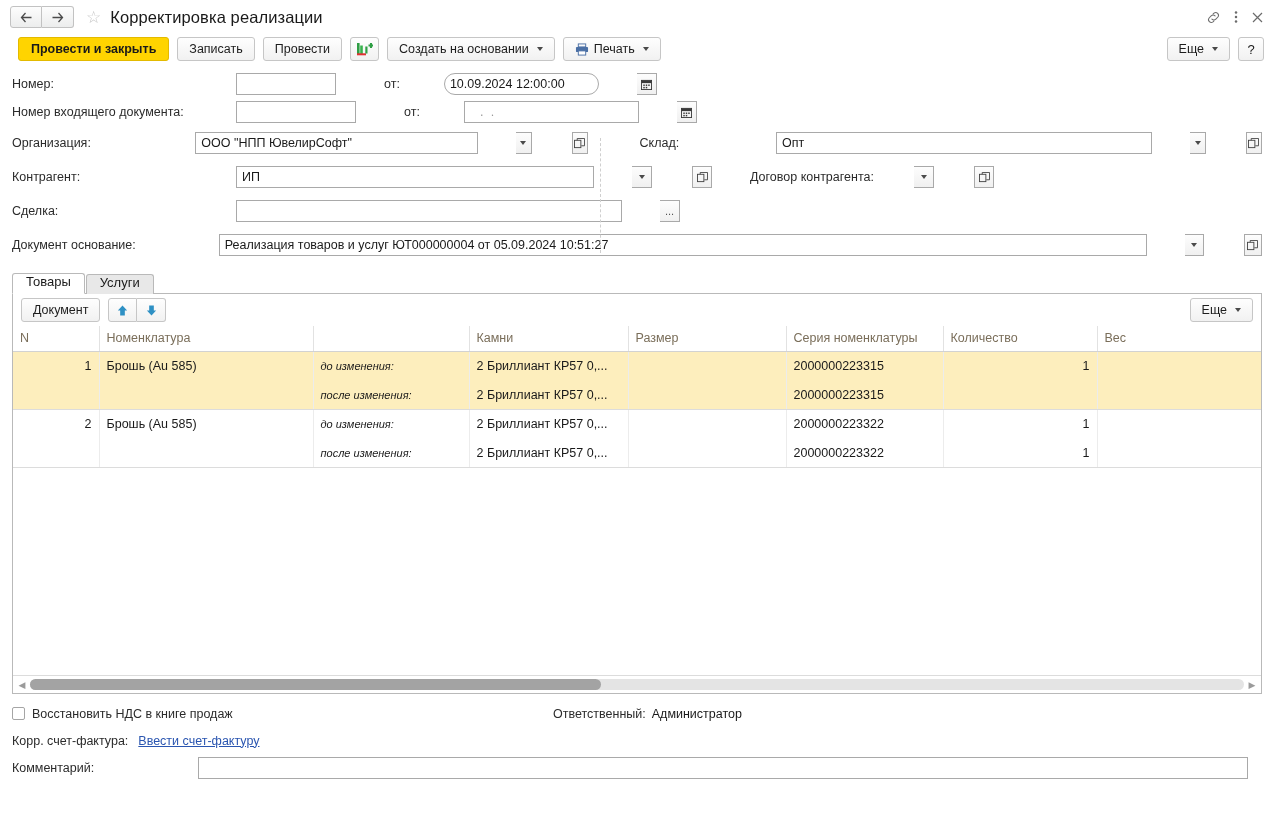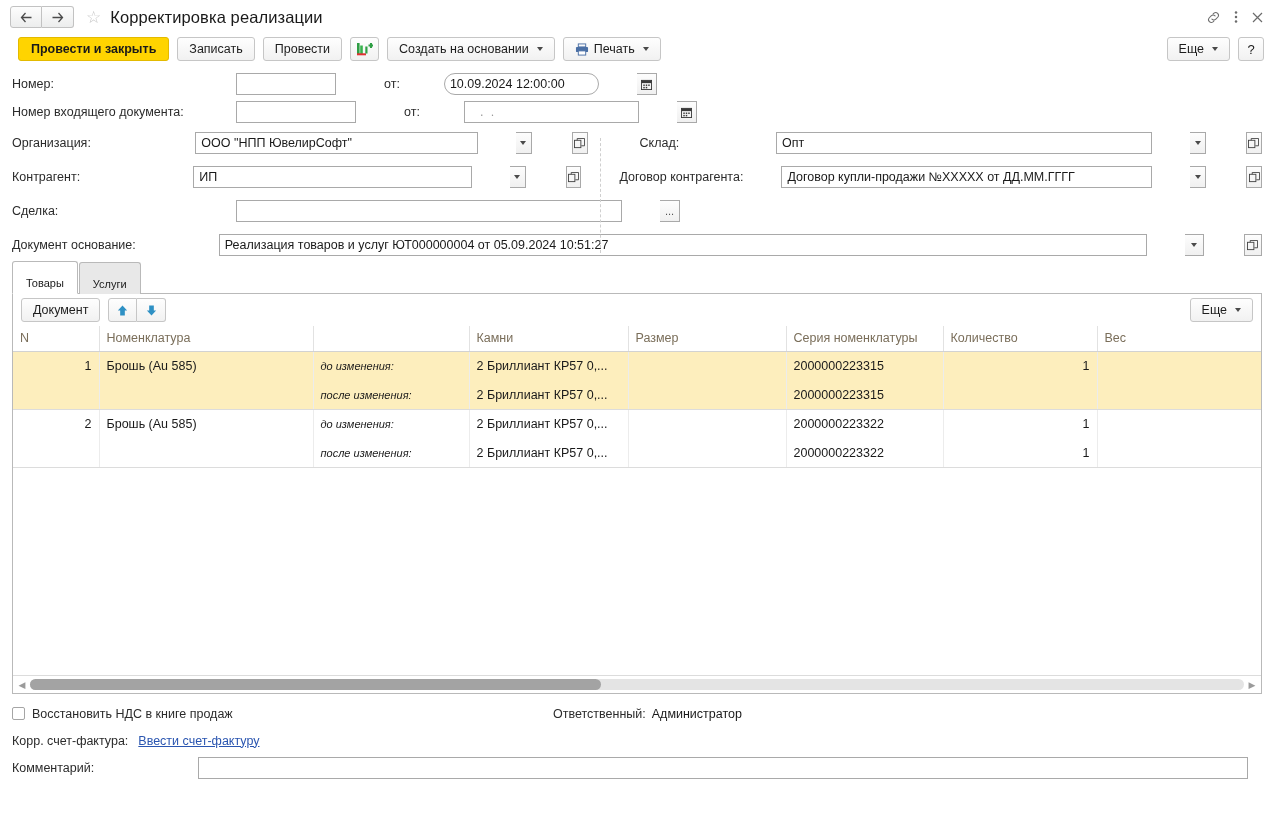--- a/index.html
+++ b/index.html
@@ -125,22 +125,22 @@
   }
 
   
   .tabstrip {
     margin: 8px 12px 0 12px;
     display: flex; align-items: flex-end;
     border-bottom: 1px solid #b9b9b9;
     height: 24px;
   }
   .tab {
-    padding: 15px 13px 4px 13px;
-    font-size: 11px;
+    padding: 0 13px 4px 13px;
+    font-size: 13px;
     border: 1px solid #b9b9b9;
     border-bottom: none;
     border-radius: 3px 3px 0 0;
     background: #e8e8e8;
     color: #1a1a1a;
     cursor: pointer;
     margin-right: 1px;
     position: relative; top: 1px;
   }
   .tab.active {
@@ -381,21 +381,20 @@
     <div class="fbtn">
         <span class="dd-caret"></span>
       </div>
     <div class="fbtn sep">
       <svg width="11" height="11" viewBox="0 0 12 12">
           <rect x="0.5" y="2.5" width="7" height="8" fill="none" stroke="#444" stroke-width="1"></rect>
           <path d="M3.5 2.5 V0.5 H11.5 V8.5 H8" fill="none" stroke="#444" stroke-width="1"></path>
         </svg>
     </div>
     <div class="lbl" style="width:126px; ">Договор контрагента:</div>
-    <div class="inp" style="width:478px;">Договор купли-продажи №XXXXX от ДД.ММ.ГГГГ</div>
     <div class="fbtn">
         <span class="dd-caret"></span>
       </div>
     <div class="fbtn sep">
       <svg width="11" height="11" viewBox="0 0 12 12">
           <rect x="0.5" y="2.5" width="7" height="8" fill="none" stroke="#444" stroke-width="1"></rect>
           <path d="M3.5 2.5 V0.5 H11.5 V8.5 H8" fill="none" stroke="#444" stroke-width="1"></path>
         </svg>
     </div>
   </div>

